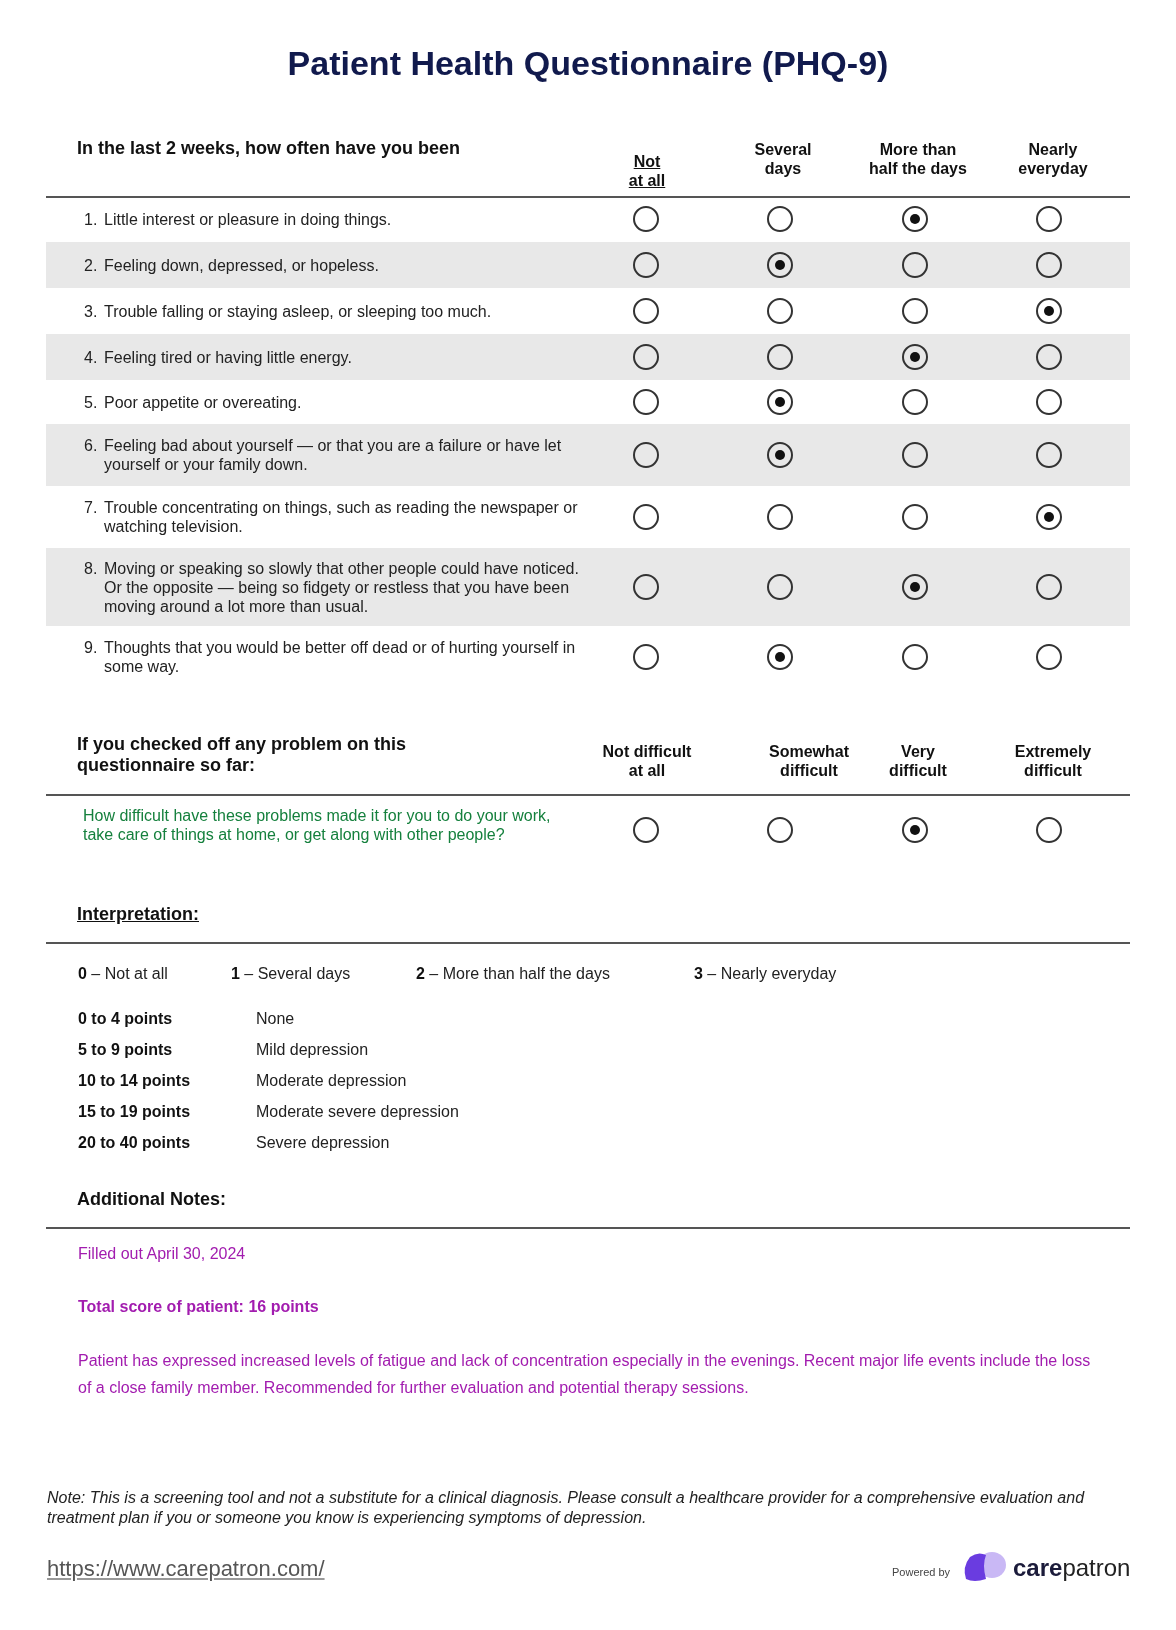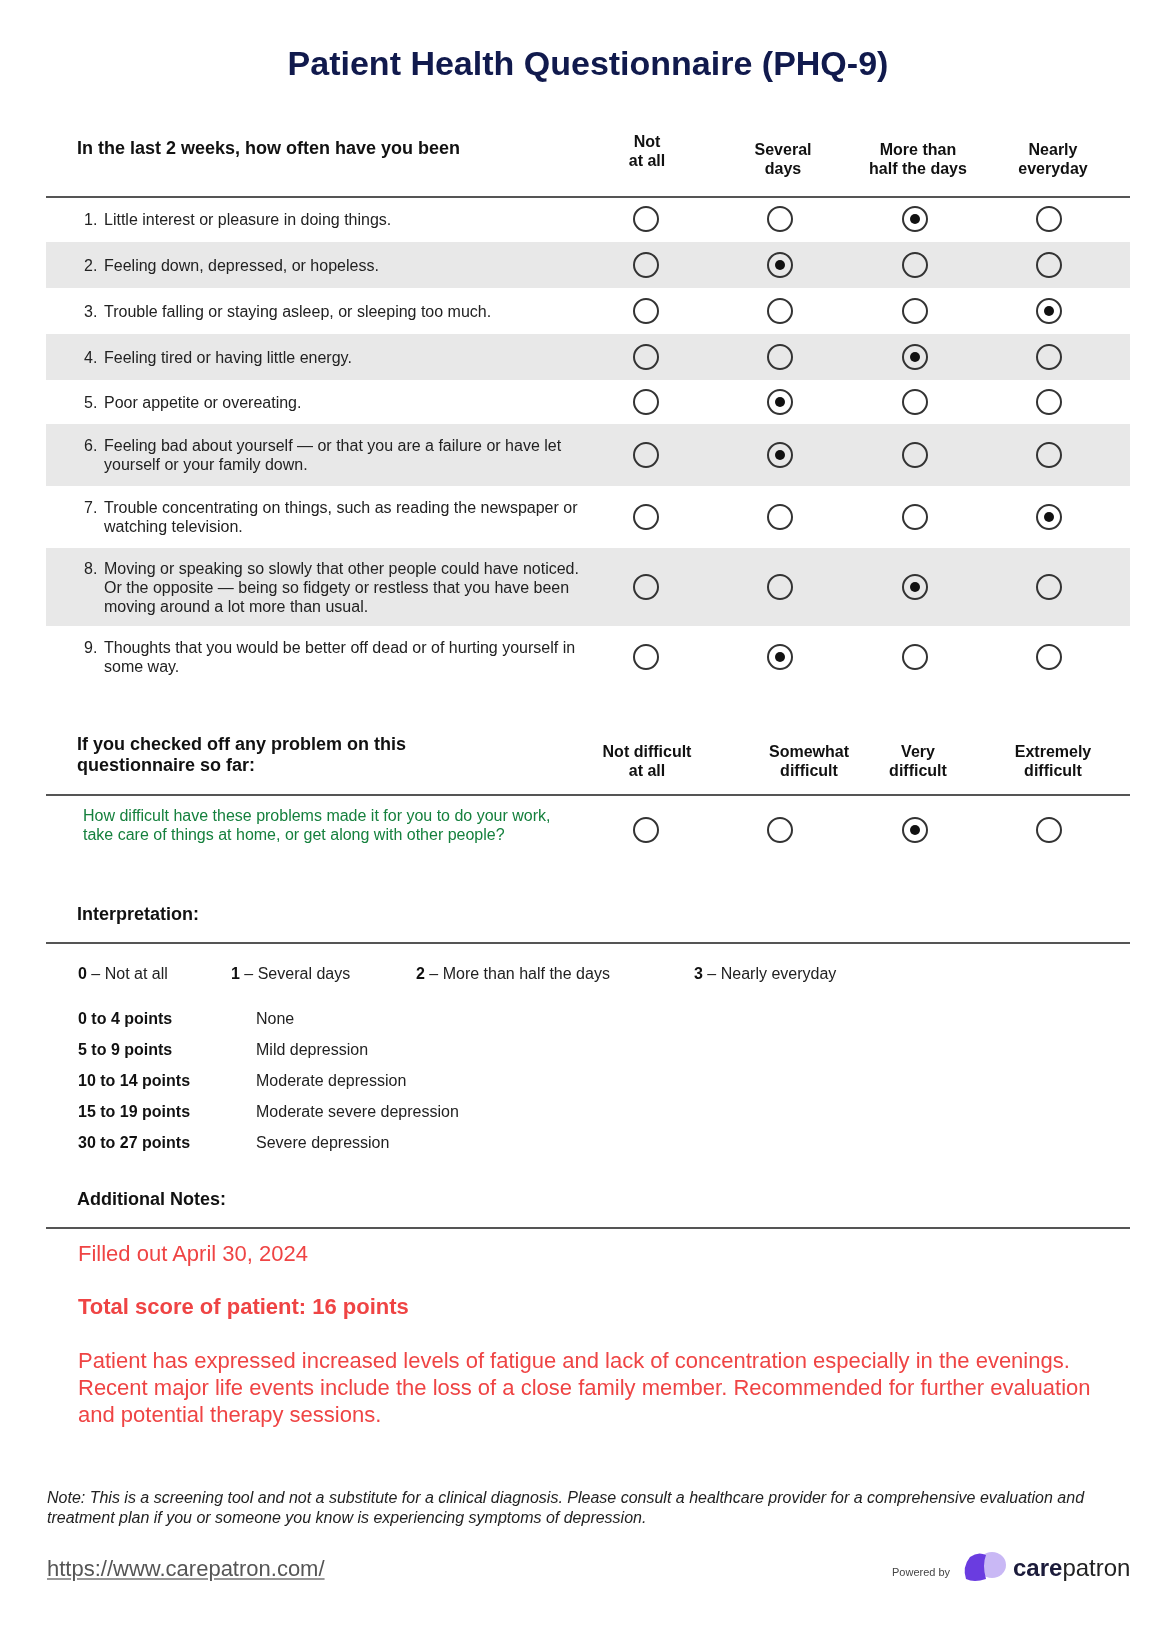--- a/index.html
+++ b/index.html
@@ -16,37 +16,37 @@
   .q-body { display: block; padding-left: 20px; }
   .radio { position: absolute; width: 26px; height: 26px; border: 2px solid #333; border-radius: 50%; background: transparent; cursor: pointer; }
   .radio.on::after { content: ""; position: absolute; left: 6px; top: 6px; width: 10px; height: 10px; border-radius: 50%; background: #111; }
   .sub-q { position: absolute; left: 77px; font-size: 16px; line-height: 19px; color: #15803d; width: 500px; margin-left: 6px; }
   .section-label { position: absolute; left: 77px; font-size: 18px; font-weight: bold; color: #111; }
   .legend { position: absolute; top: 965px; font-size: 16px; color: #222; }
   .legend b { font-weight: bold; color: #111; }
   .score-row { position: absolute; left: 78px; font-size: 16px; color: #222; }
   .score-row .pts { position: absolute; left: 0; font-weight: bold; color: #111; white-space: nowrap; }
   .score-row .lvl { position: absolute; left: 154px; white-space: nowrap; margin-left: 24px; }
-  .notes { position: absolute; left: 78px; font-size: 22px; color: #ef4444; line-height: 27px; }
+  .notes { position: absolute; left: 78px; font-size: 16px; color: #a21caf; line-height: 27px; }
   .disclaimer { position: absolute; left: 47px; top: 1488px; width: 1090px; font-size: 16px; font-style: italic; color: #222; line-height: 20px; }
   .url { position: absolute; left: 47px; top: 1556px; font-size: 22px; color: #555; text-decoration: underline; text-decoration-color: #999; }
   .powered { position: absolute; left: 892px; top: 1566px; font-size: 11px; color: #444; }
   .logo-mark { position: absolute; left: 962px; top: 1551px; width: 46px; height: 32px; }
   .brand { position: absolute; left: 1013px; top: 1554px; font-size: 24px; color: #222; }
   .brand b { font-weight: bold; color: #1b1b3a; }
 </style>
 </head>
 <body>
 
 <div class="title">Patient Health Questionnaire (PHQ-9)</div>
 
 <div class="hdr-q" style="top:138px;">
   <div>In the last 2 weeks, how often have you been</div>
 </div>
-<div class="col-hdr" style="left:582px; top:132px;">
+<div class="col-hdr" style="left:582px; top:152px;text-decoration:underline;">
   <div>Not</div>
     <div>at all</div>
 </div>
 <div class="col-hdr" style="left:718px; top:140px;">
   <div>Several</div>
     <div>days</div>
 </div>
 <div class="col-hdr" style="left:853px; top:140px;">
   <div>More than</div>
     <div>half the days</div>
@@ -172,21 +172,21 @@
 </div>
 <div class="rule" style="top:794px;"></div>
 <div class="sub-q" style="top:806px;">How difficult have these problems made it for you to do your work, take care of things at home, or get along with other people?</div>
 <div id="diff-radios">
     <div class="radio" style="left: 633px; top: 817px;"></div>
     <div class="radio" style="left: 767px; top: 817px;"></div>
     <div class="radio on" style="left: 902px; top: 817px;"></div>
     <div class="radio" style="left: 1036px; top: 817px;"></div>
   </div>
 
-<div class="section-label" style="top:904px;">Interpretation:</div>
+<div class="section-label" style="top:904px;text-decoration:underline;">Interpretation:</div>
 <div class="rule" style="top:942px;"></div>
 
 <div class="legend" style="left:78px;"><b>0</b><span> – Not at all</span></div>
 <div class="legend" style="left:231px;"><b>1</b><span> – Several days</span></div>
 <div class="legend" style="left:416px;"><b>2</b><span> – More than half the days</span></div>
 <div class="legend" style="left:694px;"><b>3</b><span> – Nearly everyday</span></div>
 
 <div class="score-row" style="top:1010px;">
     <span class="pts">0 to 4 points</span>
     <span class="lvl">None</span>
@@ -197,21 +197,21 @@
   </div>
 <div class="score-row" style="top:1072px;">
     <span class="pts">10 to 14 points</span>
     <span class="lvl">Moderate depression</span>
   </div>
 <div class="score-row" style="top:1103px;">
     <span class="pts">15 to 19 points</span>
     <span class="lvl">Moderate severe depression</span>
   </div>
 <div class="score-row" style="top:1134px;">
-    <span class="pts">30 to 27 points</span>
+    <span class="pts">20 to 40 points</span>
     <span class="lvl">Severe depression</span>
   </div>
 
 <div class="section-label" style="top:1189px;">Additional Notes:</div>
 <div class="rule" style="top:1227px;"></div>
 <div class="notes" style="top:1240px;">Filled out April 30, 2024</div>
 <div class="notes" style="top:1293px;font-weight:bold;">Total score of patient: 16 points</div>
 <div class="notes" style="top:1347px; width:1020px;">Patient has expressed increased levels of fatigue and lack of concentration especially in the evenings. Recent major life events include the loss of a close family member. Recommended for further evaluation and potential therapy sessions.</div>
 
 <div class="disclaimer">Note: This is a screening tool and not a substitute for a clinical diagnosis. Please consult a healthcare provider for a comprehensive evaluation and treatment plan if you or someone you know is experiencing symptoms of depression.</div>

